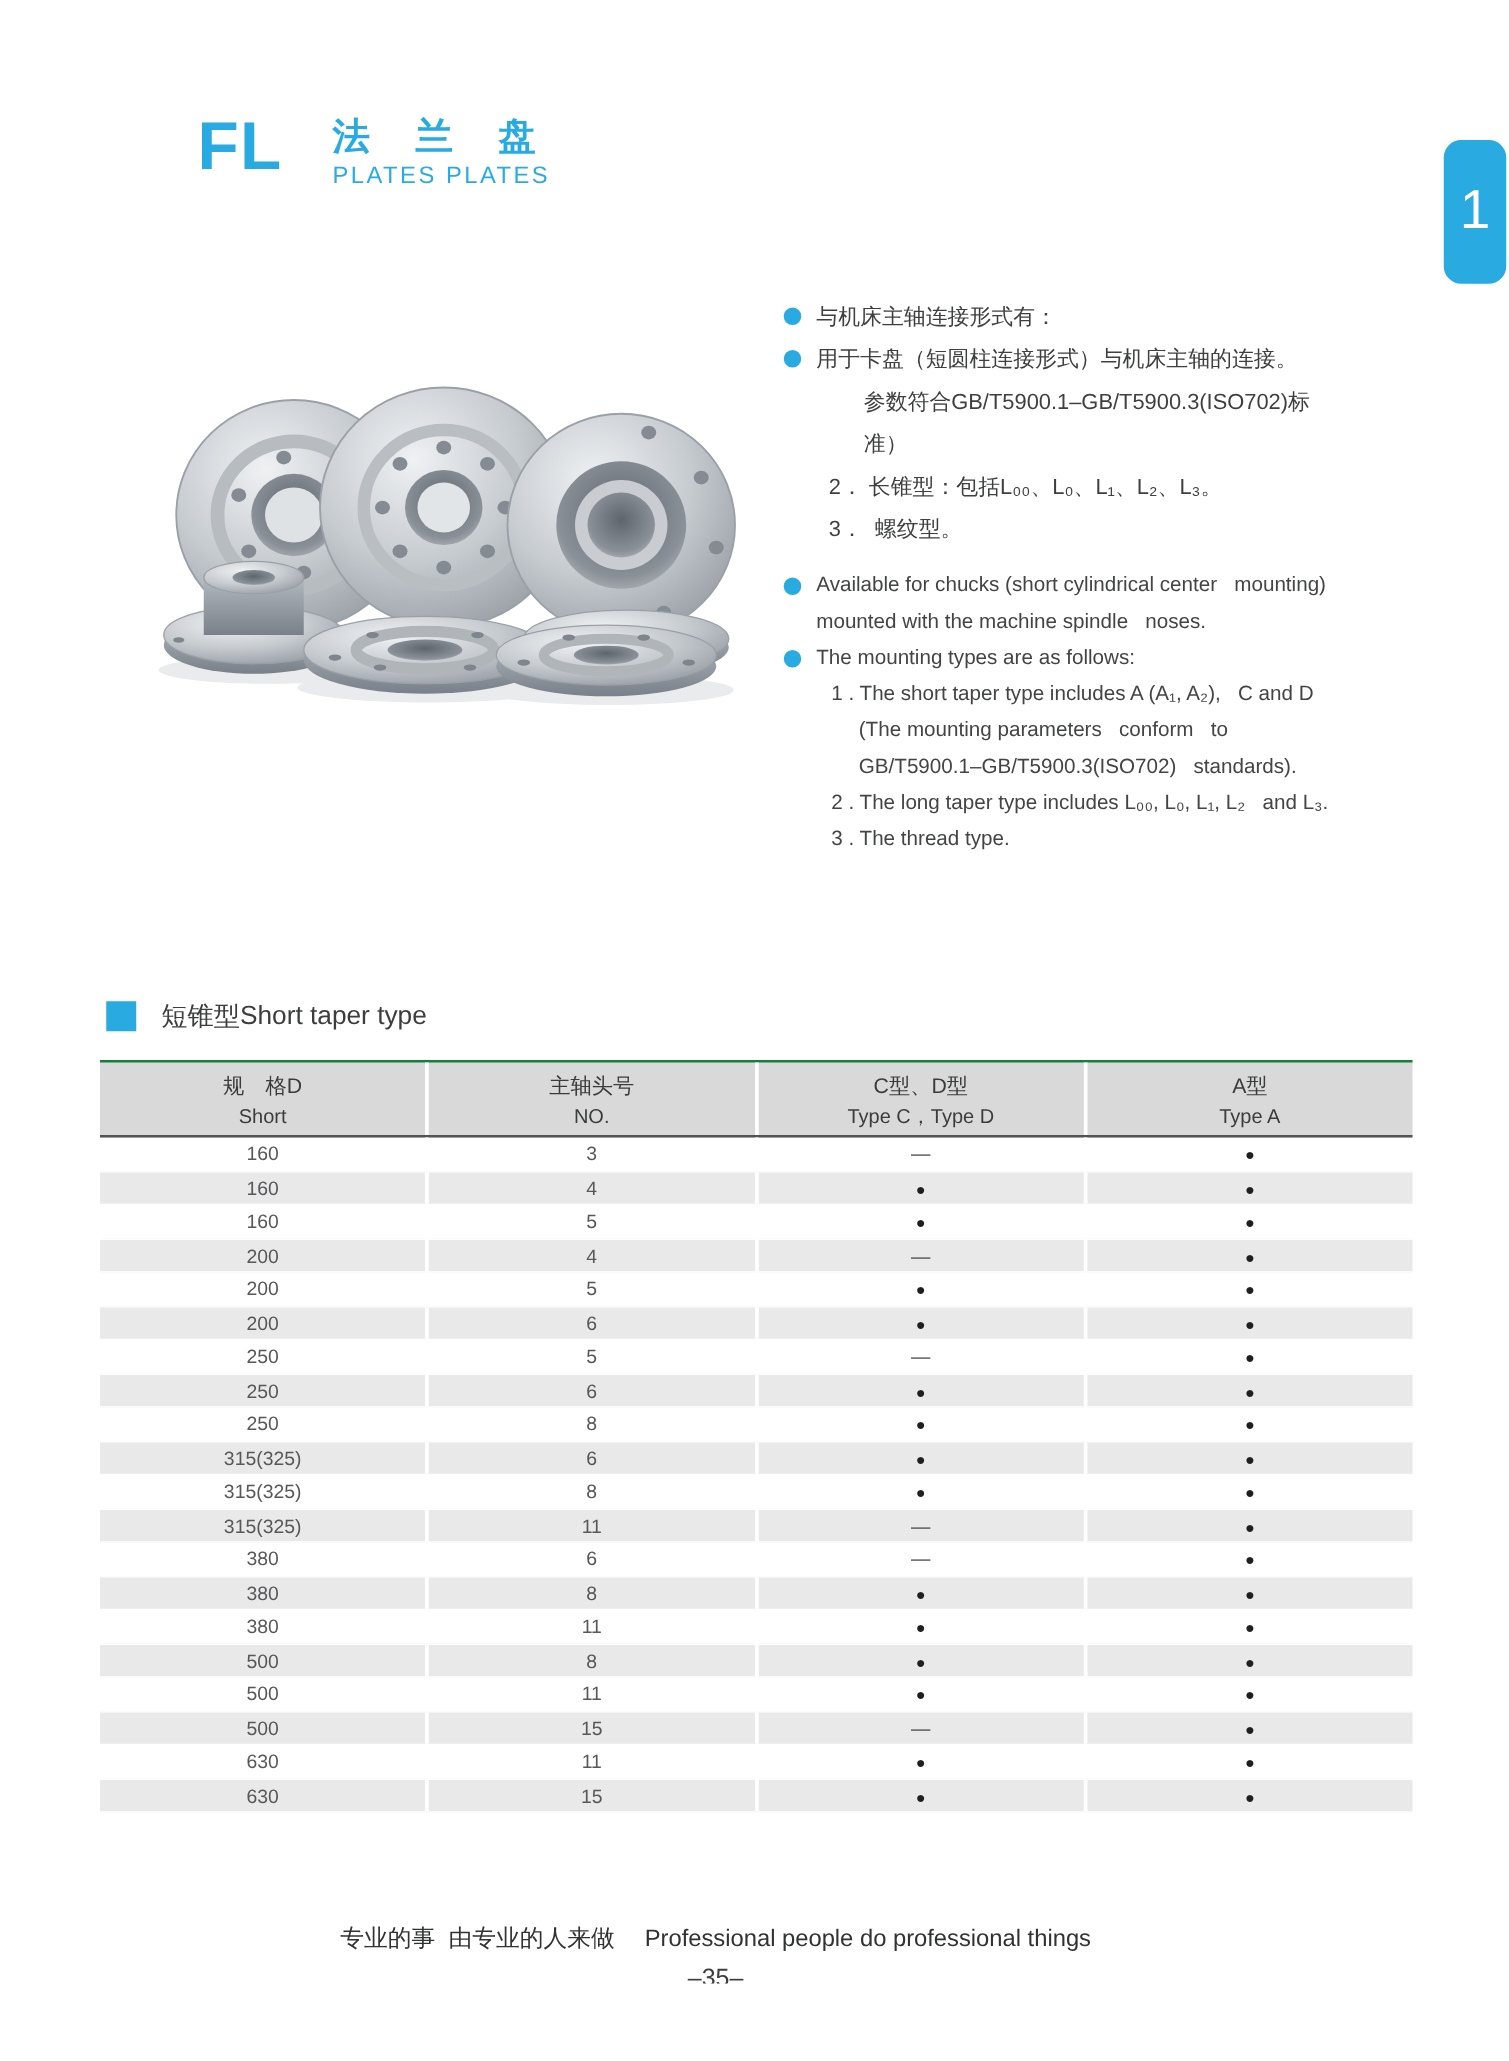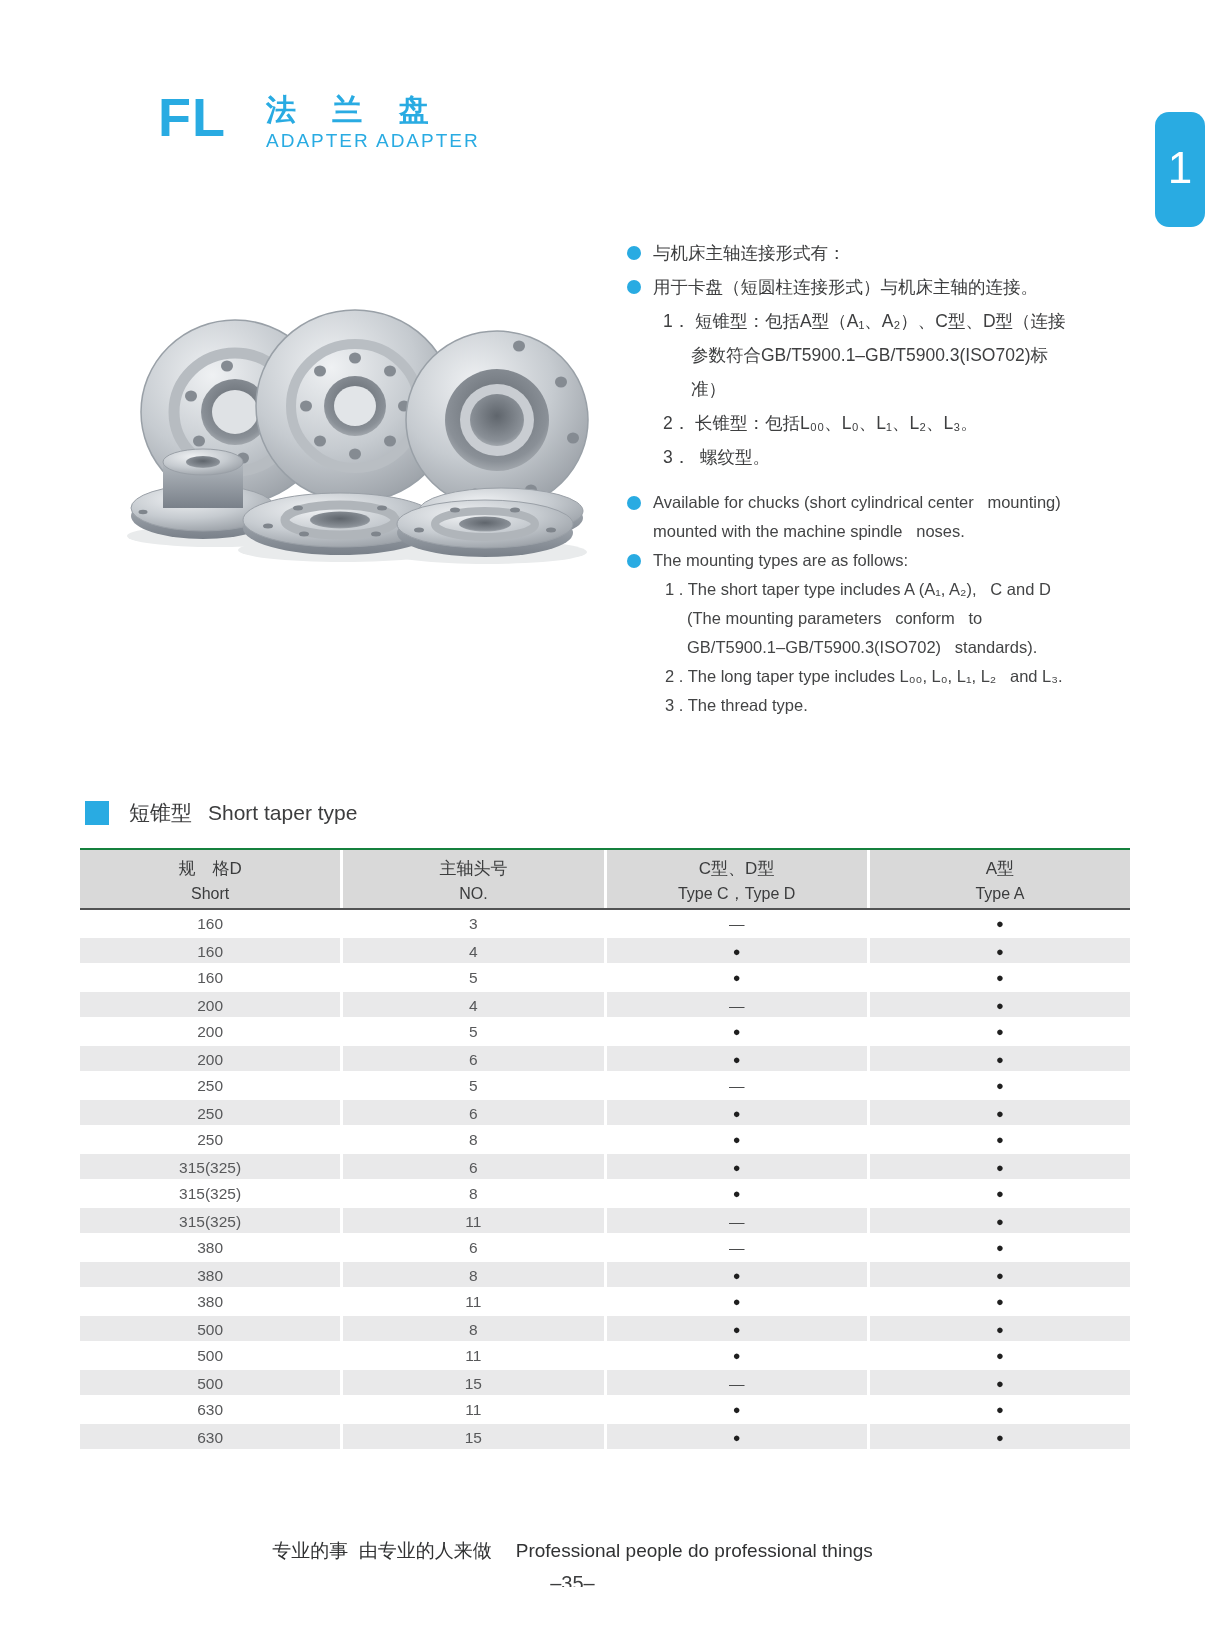--- a/index.html
+++ b/index.html
@@ -32,21 +32,21 @@
   .cn-block{margin-bottom:14px;}
   .ltext{white-space:pre-wrap;}
   .cn-block .ind1{padding-left:10px;}
   .cn-block .ind2{padding-left:38px;}
   .en-block .ind1{padding-left:12px;}
   .en-block .ind2{padding-left:34px;}
 
   
   .section-head{position:absolute;left:85px;top:799px;display:flex;align-items:center;font-size:21px;color:#3c3d3e;}
   .sq{width:24px;height:24px;background:var(--accent);margin-right:20px;}
-  .s-cn{margin-right:16px;}
+  .s-cn{}
 
   
   .tbl{position:absolute;left:80px;top:848px;width:1050px;}
   .thead{display:flex;background:#d9d9d9;border-top:2px solid #15803d;border-bottom:2px solid #525354;
          height:62px;box-sizing:border-box;}
   .hcell{flex:1;text-align:center;padding-top:6px;box-sizing:border-box;}
   .hcell + .hcell{border-left:3px solid #fff;}
   .h-cn{font-size:17px;color:#3b3c3d;line-height:26px;}
   .h-en{font-size:16px;color:#3b3c3d;line-height:23px;}
   .trow{display:flex;height:27px;line-height:27px;box-sizing:border-box;}
@@ -64,21 +64,21 @@
 </style>
 </head>
 <body>
 
 <div class="page">
 
   <div class="brand">
     <span class="fl-code">FL</span>
     <div>
       <div class="title-cn">法 兰 盘</div>
-      <div class="title-en">ADAPTER ADAPTER</div>
+      <div class="title-en">PLATES PLATES</div>
     </div>
   </div>
 
   <div class="side-tab">1</div>
 
   <div class="photo">
     <svg width="465" height="280" viewBox="0 0 465 280">
       <defs>
         <radialGradient id="gm" cx="38%" cy="30%" r="85%">
           <stop offset="0" stop-color="#eff1f3"></stop>
@@ -183,24 +183,20 @@
         <div class="line">
           <span class="marker bdot"></span>
           <span class="ltext ind0">与机床主轴连接形式有：</span>
         </div>
         <div class="line">
           <span class="marker bdot"></span>
           <span class="ltext ind0">用于卡盘（短圆柱连接形式）与机床主轴的连接。</span>
         </div>
         <div class="line">
           <span class="marker"></span>
-          <span class="ltext ind1">1． 短锥型：包括A型（A₁、A₂）、C型、D型（连接</span>
-        </div>
-        <div class="line">
-          <span class="marker"></span>
           <span class="ltext ind2">参数符合GB/T5900.1–GB/T5900.3(ISO702)标准）</span>
         </div>
         <div class="line">
           <span class="marker"></span>
           <span class="ltext ind1">2． 长锥型：包括L₀₀、L₀、L₁、L₂、L₃。</span>
         </div>
         <div class="line">
           <span class="marker"></span>
           <span class="ltext ind1">3．  螺纹型。</span>
         </div>

